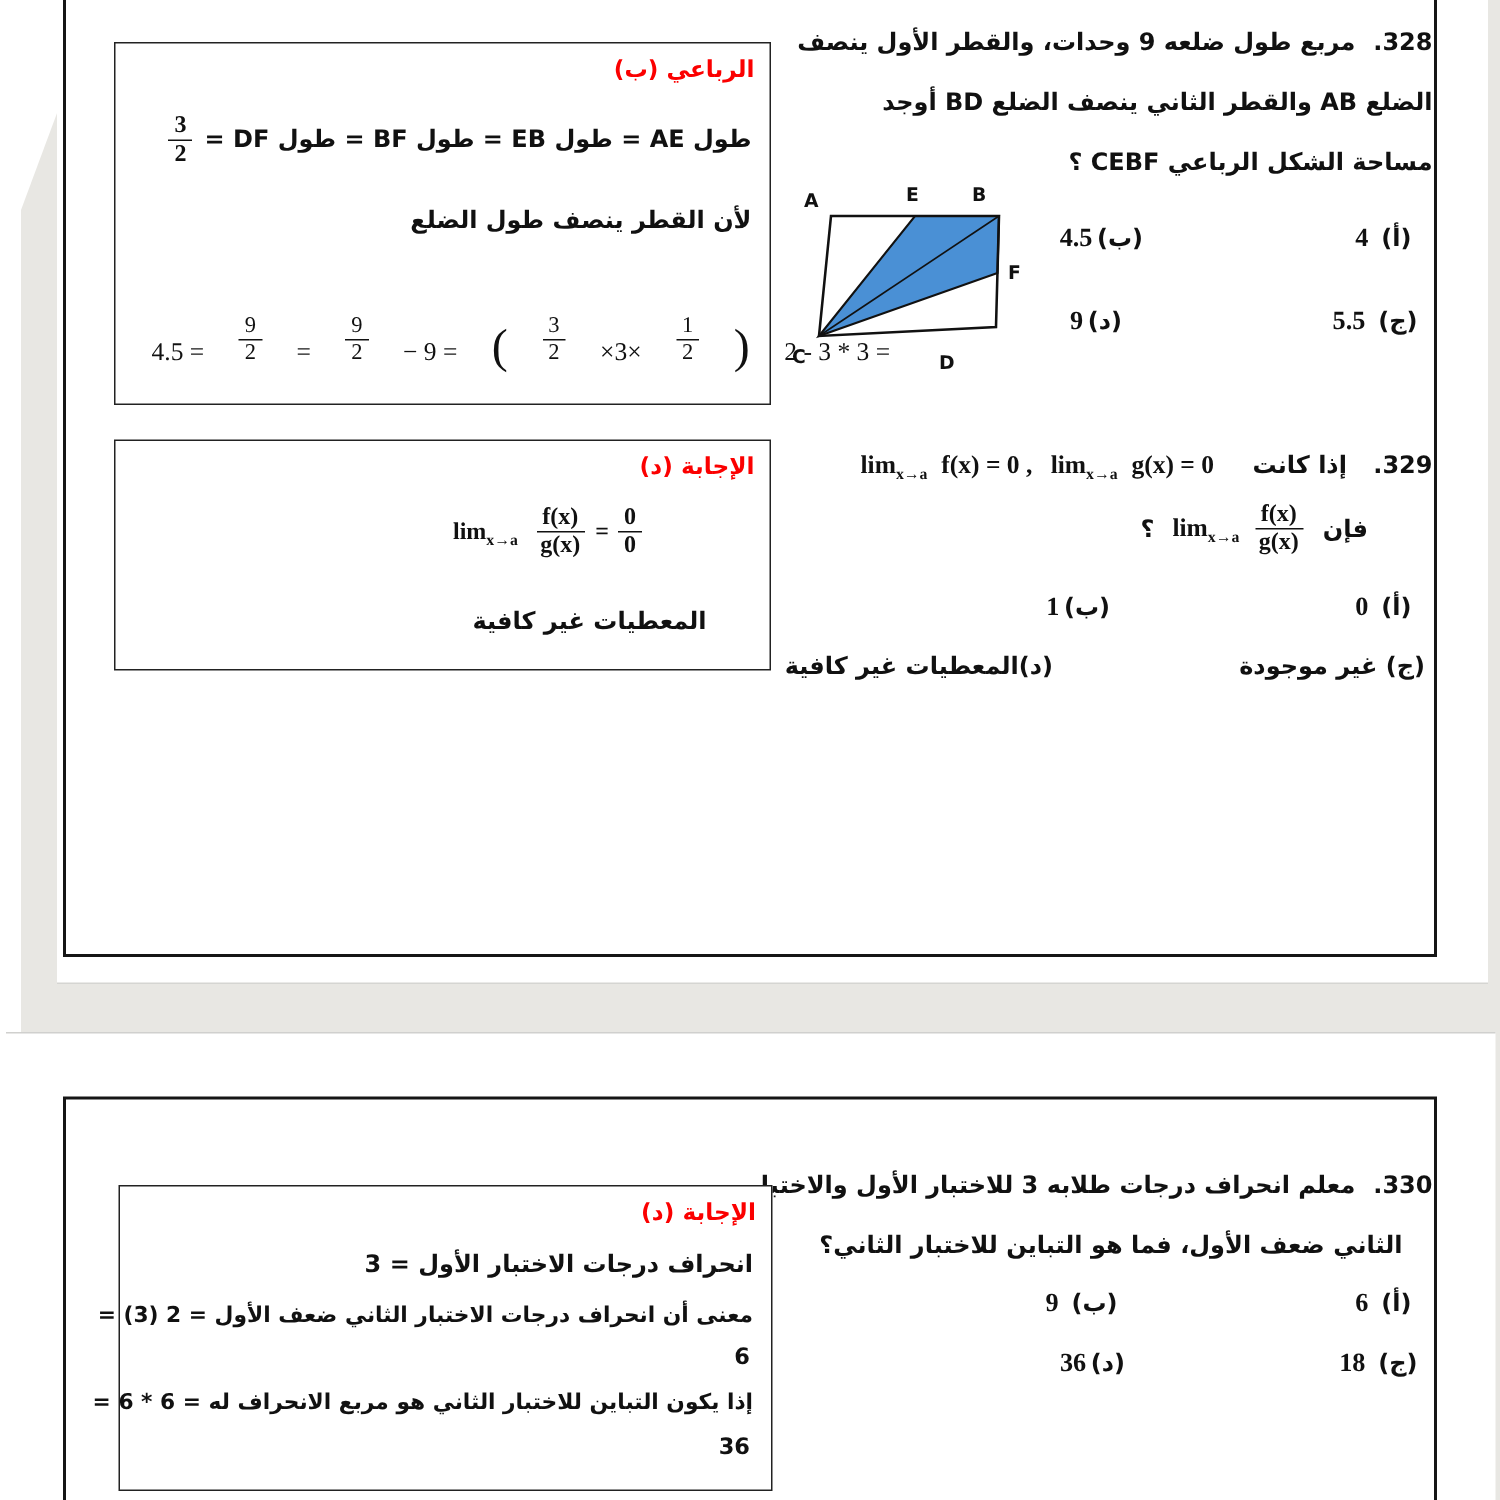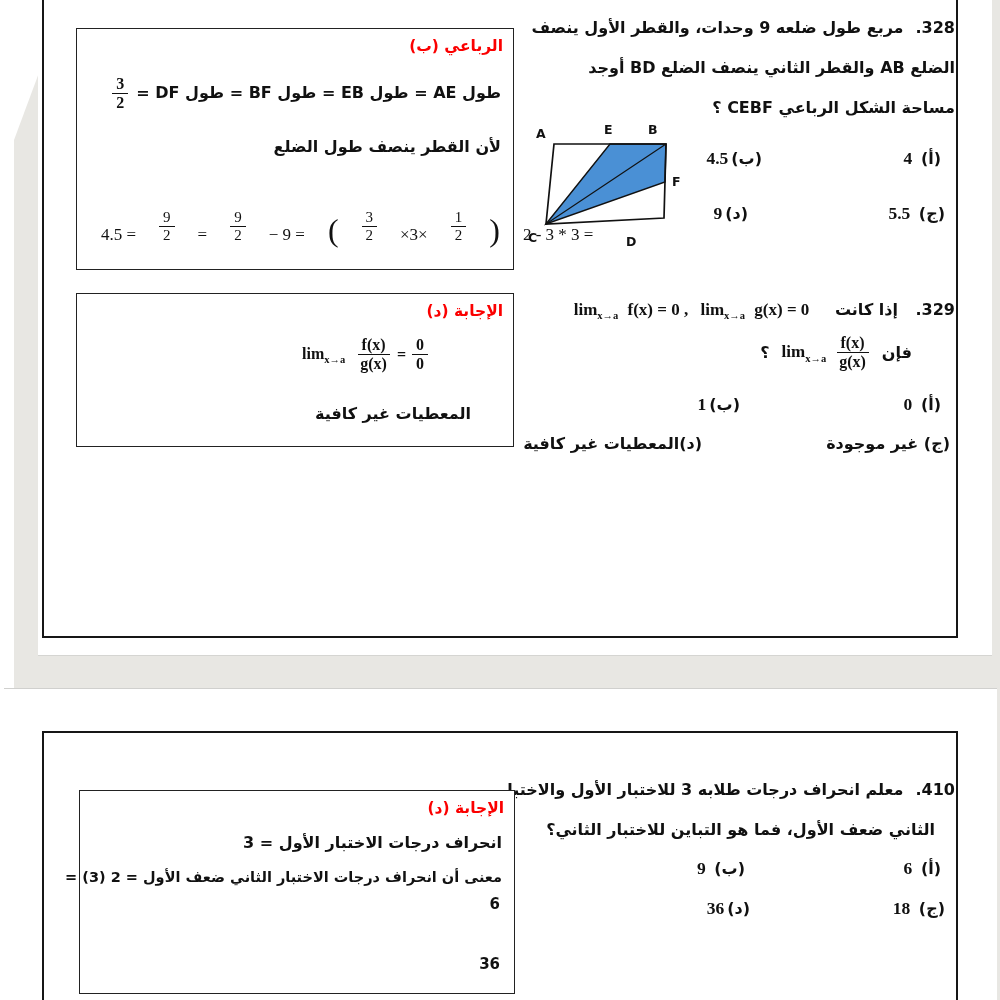--- a/index.html
+++ b/index.html
@@ -139,28 +139,29 @@
     <span class="serif" style="font-weight:bold">=</span>
     <span class="frac mfrac">
         <span class="num">0</span>
         <span class="den">0</span>
       </span>
   </div>
   <div class="ansline ar" style="right:42px;top:110px;font-size:16px">المعطيات غير كافية</div>
 </div>
 
 <div class="abs ar qtext" style="right:45px;top:770px;width:450px">
-  <div><span class="qnum">410.</span><span>معلم انحراف درجات طلابه 3 للاختبار الأول والاختبار</span></div>
+  <div><span class="qnum">330.</span><span>معلم انحراف درجات طلابه 3 للاختبار الأول والاختبار</span></div>
   <div style="margin-right:20px">الثاني ضعف الأول، فما هو التباين للاختبار الثاني؟</div>
 </div>
 
 <div class="opt" style="right:59px;top:858px"><span>(أ)</span> <span class="val">6</span></div>
 <div class="opt" style="right:255px;top:858px"><span>(ب)</span> <span class="val">9</span></div>
 <div class="opt" style="right:55px;top:898px"><span>(ج)</span> <span class="val">18</span></div>
 <div class="opt" style="right:250px;top:898px"><span>(د)</span><span class="val">36</span></div>
 
 <div class="box" style="left:79px;top:790px;width:434px;height:202px">
   <div class="abs red" style="right:10px;top:8px;font-size:15.5px;direction:rtl">الإجابة (د)</div>
   <div class="ansline ar" style="right:12px;top:42px;font-size:16px">انحراف درجات الاختبار الأول = 3</div>
   <div class="ansline ar" style="right:12px;top:78px;font-size:14.5px">معنى أن انحراف درجات الاختبار الثاني ضعف الأول = 2 (3) =</div>
   <div class="ansline ar" style="right:14px;top:104px;font-size:15px">6</div>
+  <div class="ansline ar" style="right:12px;top:136px;font-size:14.5px">إذا يكون التباين للاختبار الثاني هو مربع الانحراف له = 6 * 6 =</div>
   <div class="ansline ar" style="right:14px;top:164px;font-size:15px">36</div>
 </div>
 
 </body></html>

